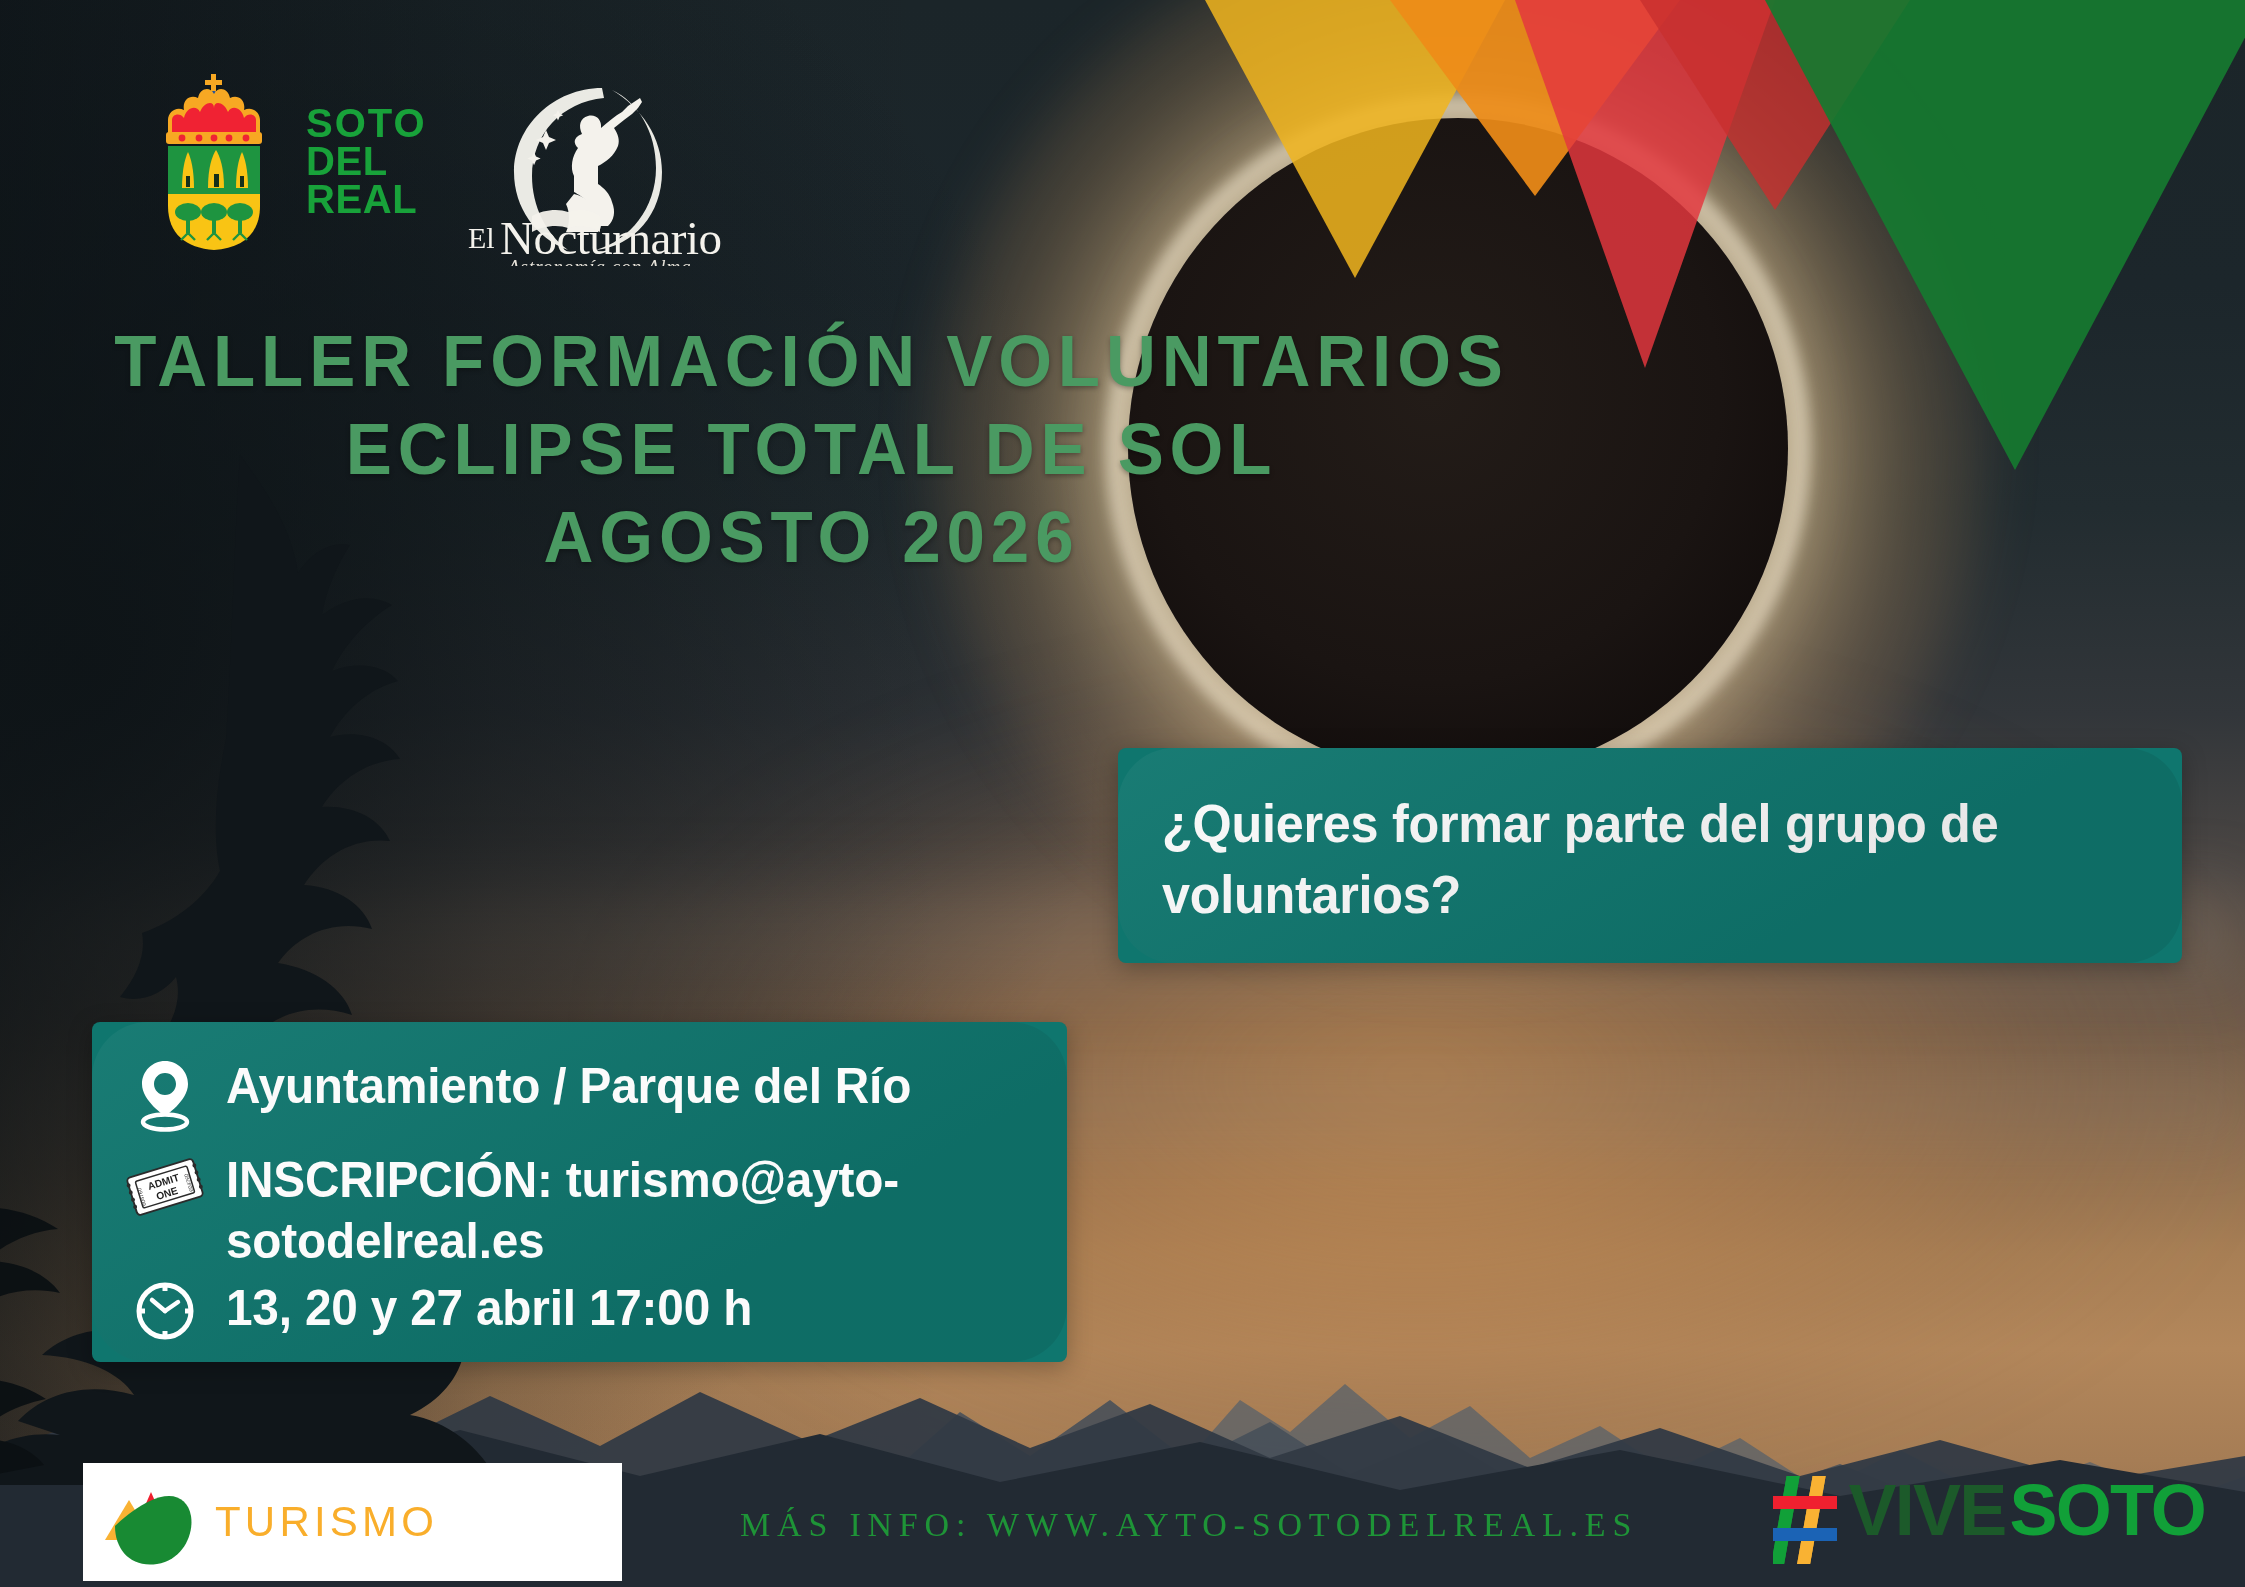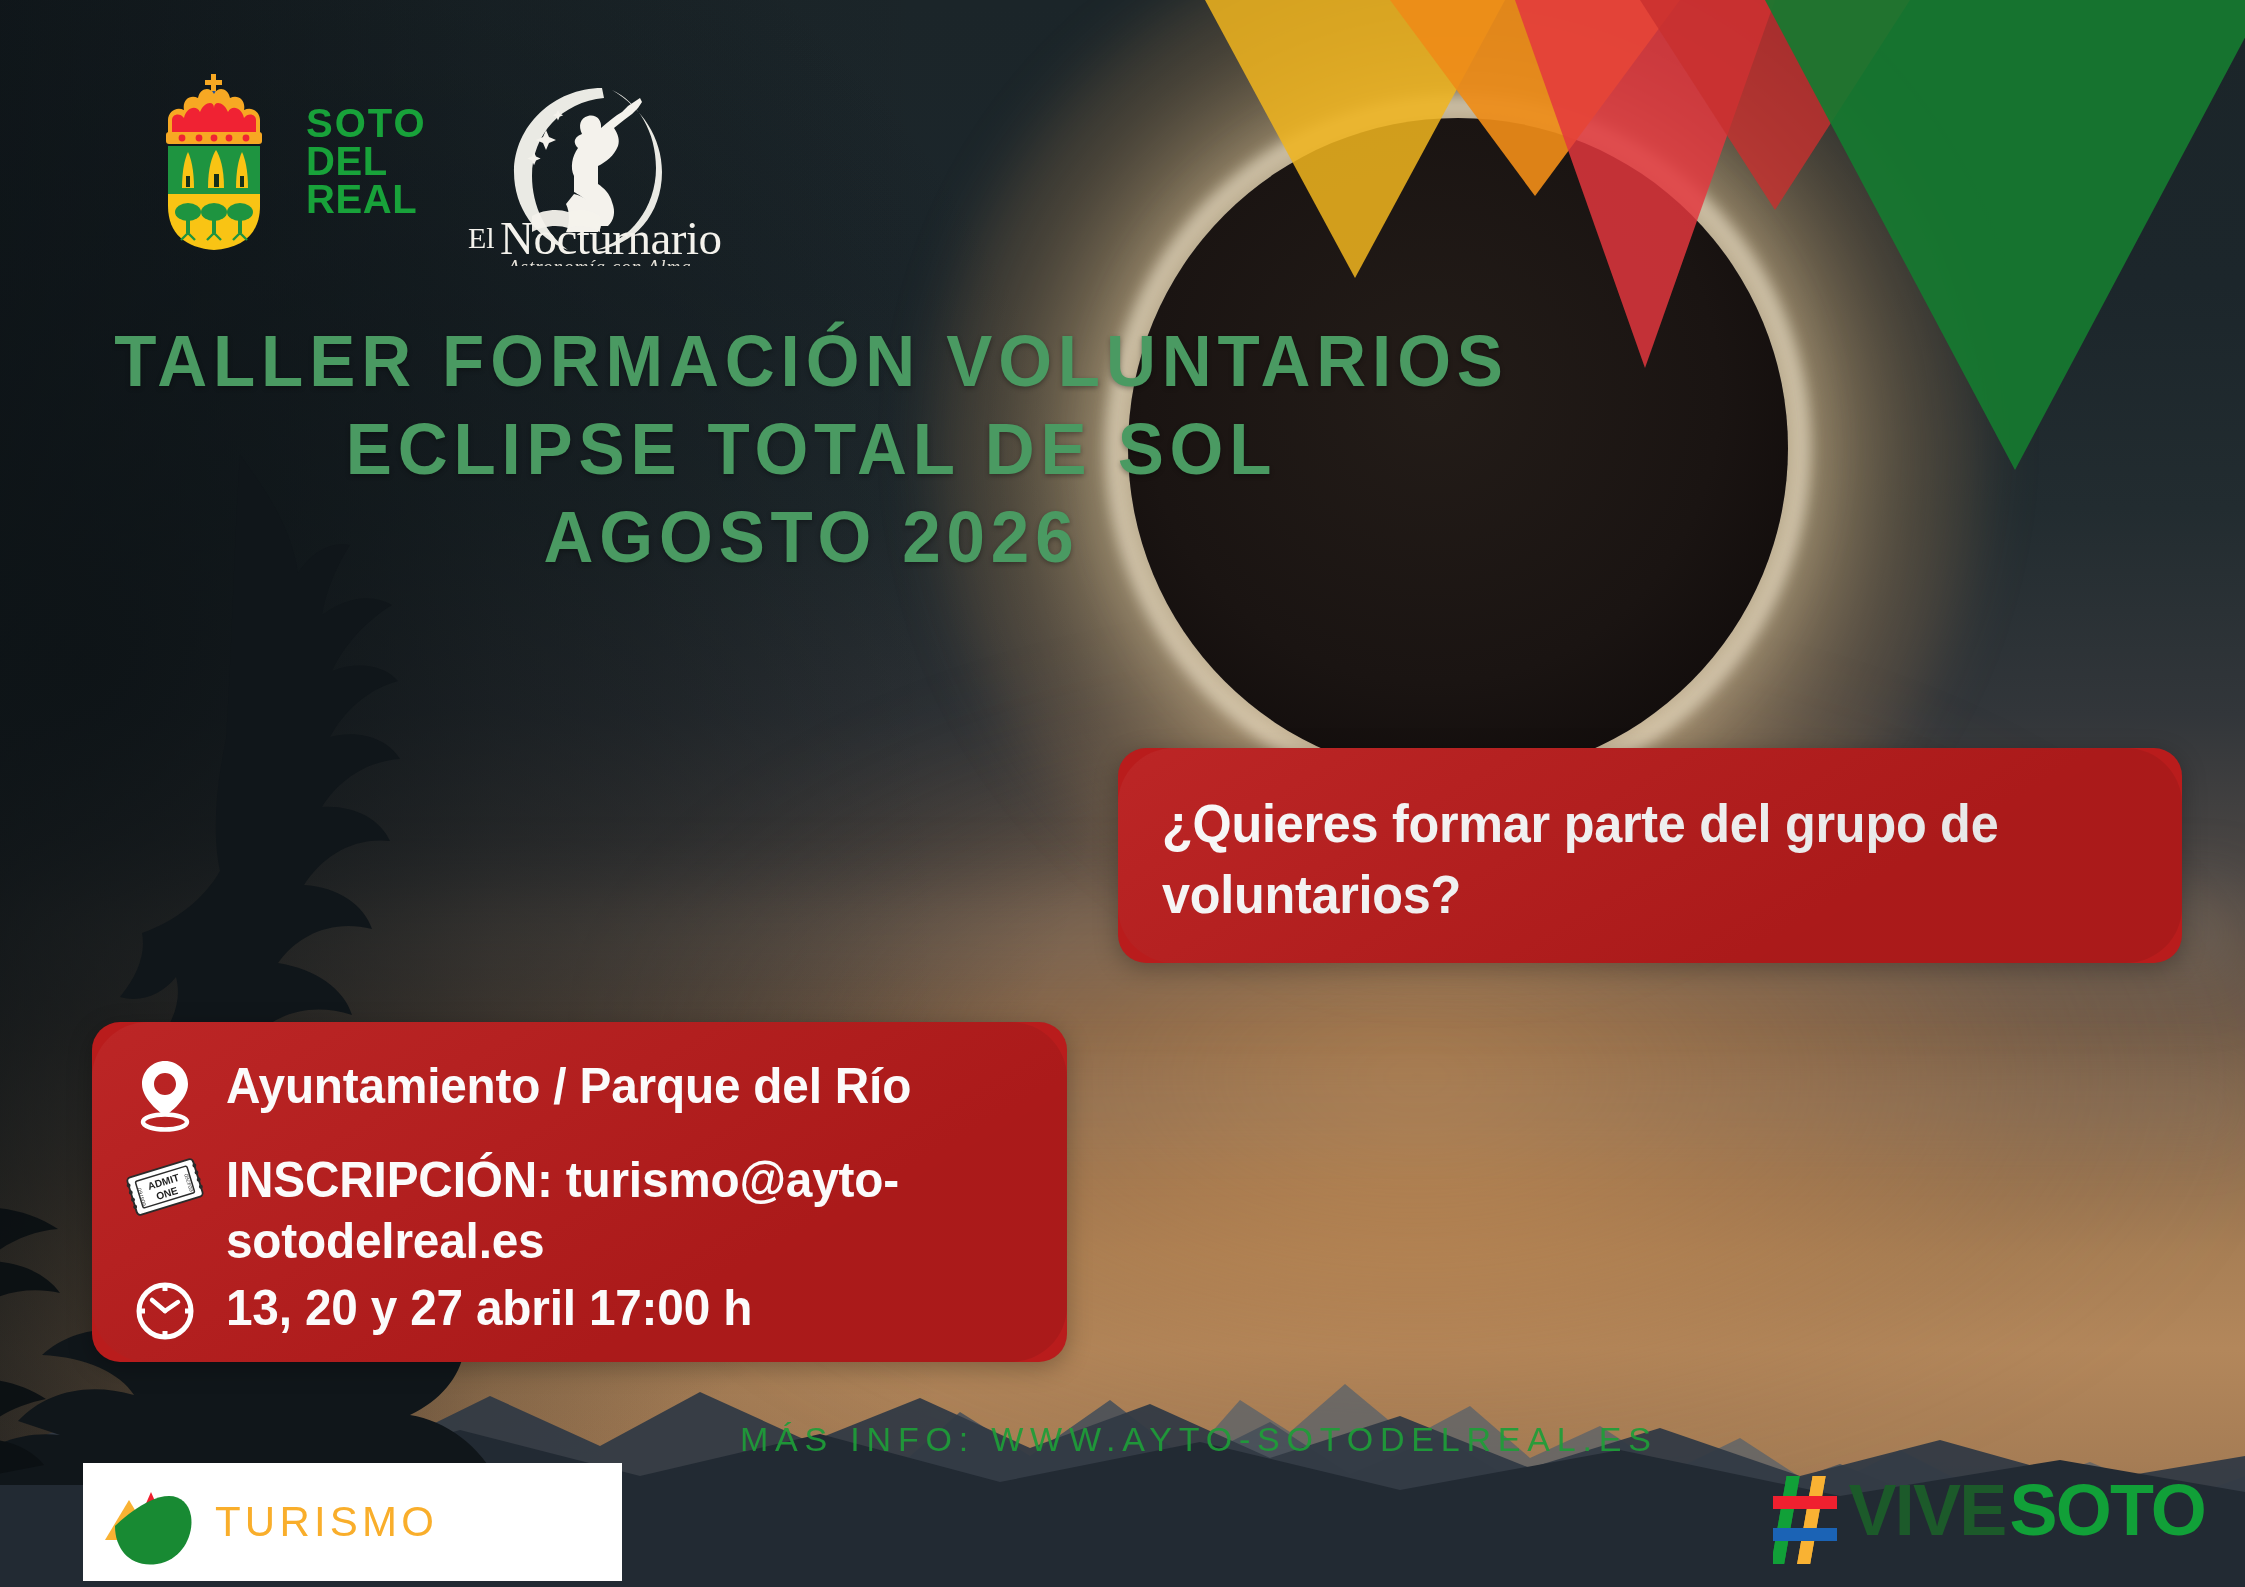--- a/index.html
+++ b/index.html
@@ -162,22 +162,22 @@
     white-space:nowrap;
     text-shadow:0 2px 5px rgba(0,0,0,.32);
   }
   .titles .line-1{ padding-left:24px; }
   .titles .line-2{ padding-left:24px; }
   .titles .line-3{ padding-left:24px; }
 
   
   .panel{
     position:absolute;
-    background:#b91c1c;
-    border-radius:28px;
+    background:#0f766e;
+    border-radius:8px;
     color:#fbfbfb;
     box-shadow:0 6px 24px rgba(0,0,0,.28);
     z-index:7;
   }
   .panel::after{
     content:""; position:absolute; inset:0;
     border-radius:56px;
     background:linear-gradient(150deg, rgba(255,255,255,.045), rgba(0,0,0,.08) 70%);
     pointer-events:none;
   }
@@ -240,23 +240,23 @@
     color:#f9ae2b; font-size:42px; font-weight:400;
     letter-spacing:.10em; font-family:"Liberation Sans", sans-serif;
     margin-bottom:1px;
   }
   .turismo-bottom{
     color:#158a2e; font-size:61px; font-weight:700;
     font-family:"Liberation Serif", serif; letter-spacing:-.012em;
   }
 
   .more-info{
-    position:absolute; left:740px; top:1420px;
+    position:absolute; left:740px; top:1506px;
     color:#1e9e38;
-    font-family:Liberation Sans, sans-serif;
+    font-family:Liberation Serif, serif;
     font-size:34px; font-weight:400;
     letter-spacing:.20em;
     z-index:8;
     white-space:nowrap;
     opacity:.92;
   }
 
   .vivesoto{
     position:absolute; right:40px; top:1474px;
     display:flex; align-items:flex-start; gap:4px;

